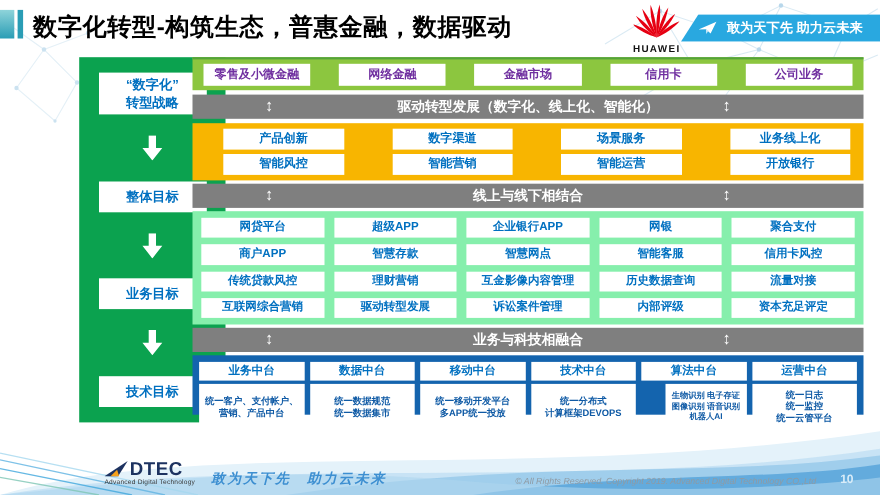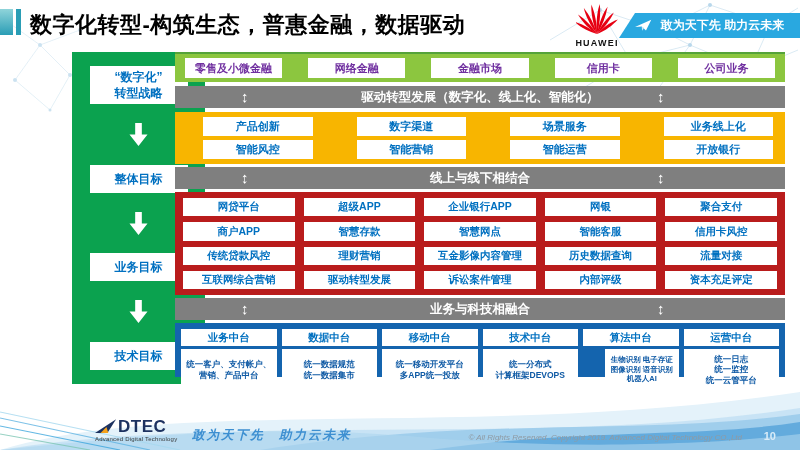--- a/index.html
+++ b/index.html
@@ -44,21 +44,21 @@
   .banner{ position:relative; height:22px; margin-top:4px; background:#7f7f7f;
     display:flex; align-items:center; justify-content:center;
     color:#fff; font-size:12.5px; font-weight:bold; }
   .banner .arr{ position:absolute; top:0; height:22px; line-height:22px;
     font-size:15px; font-weight:bold; color:#fff; }
   .arr-l{ left:10.8%; } .arr-r{ left:79%; }
   .banner-tight{ margin-top:3px; }
   .yellow-grid{ height:52px; margin-top:4px; background:#f8b500; padding:5px 12px;
     display:grid; grid-template-columns:repeat(4,1fr); gap:4px 28px; }
   .yellow-grid .wbox{ font-size:11px; color:#0070c0;margin-left:16px; }
-  .blue-grid{ height:103px; margin-top:3px; background:#b91c1c; padding:6px 8px;
+  .blue-grid{ height:103px; margin-top:3px; background:#86efac; padding:6px 8px;
     display:grid; grid-template-columns:repeat(5,1fr); gap:6px 9px; }
   .blue-grid .wbox{ font-size:10.5px; color:#0070c0; }
   .platform-row{ height:54px; margin-top:3px; background:#1464ae; padding:6px 6px;
     display:grid; grid-template-columns:repeat(6,1fr); grid-template-rows:17px 41px;
     grid-auto-flow:column; gap:3px 5px; }
   .platform-row .p-head{ font-size:10.5px; color:#0070c0; }
   .platform-row .p-body{ font-size:8.5px; color:#0f5aa5; white-space:pre-line;
     line-height:1.25; padding:1px 2px; }
   .p-body-sm{ font-size:7.5px !important;margin-left:22px; }
   

